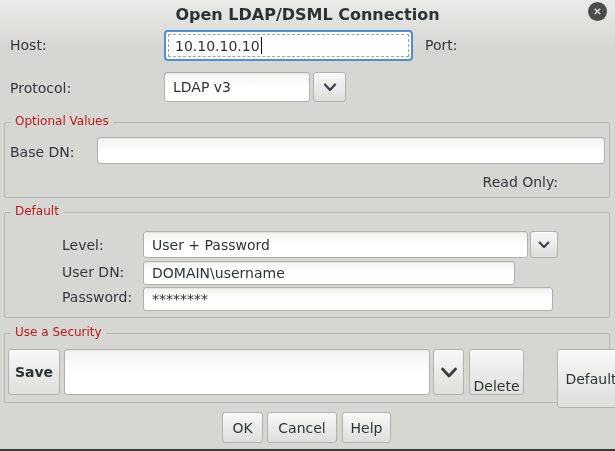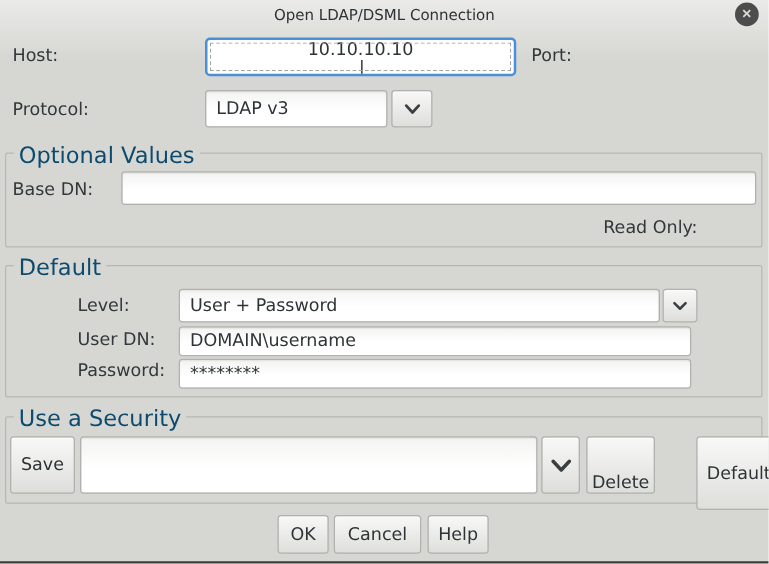--- a/index.html
+++ b/index.html
@@ -14,21 +14,21 @@
     background: linear-gradient(to bottom, #eaeae8 0px, #d6d6d2 48px, #d6d6d2 100%);
     overflow: hidden;
   }
   .bottom-edge {
     position: absolute; left: 0; right: 0; bottom: 0; height: 2px;
     background: #3a3a38;
   }
   
   .titlebar-title {
     position: absolute; top: 5px; left: 0; right: 0;
-    text-align: center; font-size: 12px; font-weight: normal; color: #2d3234;
+    text-align: center; font-size: 16px; font-weight: bold; color: #2d3234;
   }
   .close-button {
     position: absolute; top: 2px; left: 588px;
     width: 19px; height: 19px; border-radius: 50%;
     background: #4c4c4c; border: none; cursor: default;
     display: flex; align-items: center; justify-content: center;
   }
   .close-button span {
     color: #dadad8; font-size: 10px; font-weight: bold; line-height: 1;
   }
@@ -55,30 +55,29 @@
   .combo-display {
     display: flex; align-items: center;
   }
   .fieldset {
     position: absolute;
     border: 1px solid #b7b7b4; border-radius: 2px;
   }
   .fieldset .legend {
     position: absolute; top: -9px; left: 6px;
     background: #d6d6d2; padding: 0 4px;
-    font-size: 18px; color: #0c4a6e; white-space: nowrap;
+    font-size: 12px; color: #b91c1c; white-space: nowrap;
   }
   
   .entry-focused {
     position: absolute; left: 164px; top: 30px; width: 249px; height: 31px;
     background: #ffffff;
     border: 2px solid #4a90d9; border-radius: 4px;
     display: flex; align-items: center; padding: 0 9px;
     font-size: 14px;
-    flex-direction: column;
   }
   .entry-focused .focus-ring {
     position: absolute; top: 2px; left: 2px; right: 2px; bottom: 2px;
     border: 1px dashed #a3a3a0; border-radius: 1px; pointer-events: none;
   }
   .text-cursor {
     display: inline-block; width: 1px; height: 17px;
     background: #111; margin-left: 1px; vertical-align: -3px;
   }
   .chevron-icon { display: block; }
@@ -125,29 +124,29 @@
   <div class="entry combo-display" style="left:143px; top:231px; width:385px; height:27px;">
     <span>User + Password</span>
   </div>
   <button class="btn" style="left:530px; top:231px; width:28px; height:27px;">
     <svg class="chevron-icon" width="12" height="8" viewBox="0 0 12 8">
       <path d="M1.5 1.5 L6 6 L10.5 1.5" fill="none" stroke="#3a3f41" stroke-width="2" stroke-linecap="round" stroke-linejoin="round"></path>
     </svg>
   </button>
 
   <div class="label" style="left:62px; top:264px;">User DN:</div>
-  <input class="entry" style="left: 143px; top: 261px; width: 410px; height: 24px;" value="DOMAIN\username">
+  <input class="entry" style="left: 143px; top: 261px; width: 372px; height: 24px;" value="DOMAIN\username">
 
   <div class="label" style="left:62px; top:289px;">Password:</div>
   <input class="entry" style="left: 143px; top: 287px; width: 410px; height: 24px;" value="********">
 
   <div class="fieldset" style="left:4px; top:333px; width:606px; height:70px;">
     <span class="legend">Use a Security</span>
   </div>
-  <button class="btn" style="left:8px; top:349px; width:52px; height:46px;">
+  <button class="btn" style="left:8px; top:349px; width:52px; height:46px;font-weight:bold;">
     <span>Save</span>
   </button>
   <input class="entry" style="left: 64px; top: 349px; width: 366px; height: 46px;" value="">
   <button class="btn" style="left:433px; top:349px; width:31px; height:46px;">
     <svg class="chevron-icon" width="18" height="11" viewBox="0 0 18 11">
       <path d="M2.5 2 L9 9 L15.5 2" fill="none" stroke="#3a3f41" stroke-width="2.8" stroke-linecap="round" stroke-linejoin="round"></path>
     </svg>
   </button>
   <button class="btn" style="left:469px; top:349px; width:55px; height:46px;align-items:flex-end;">
     <span>Delete</span>

